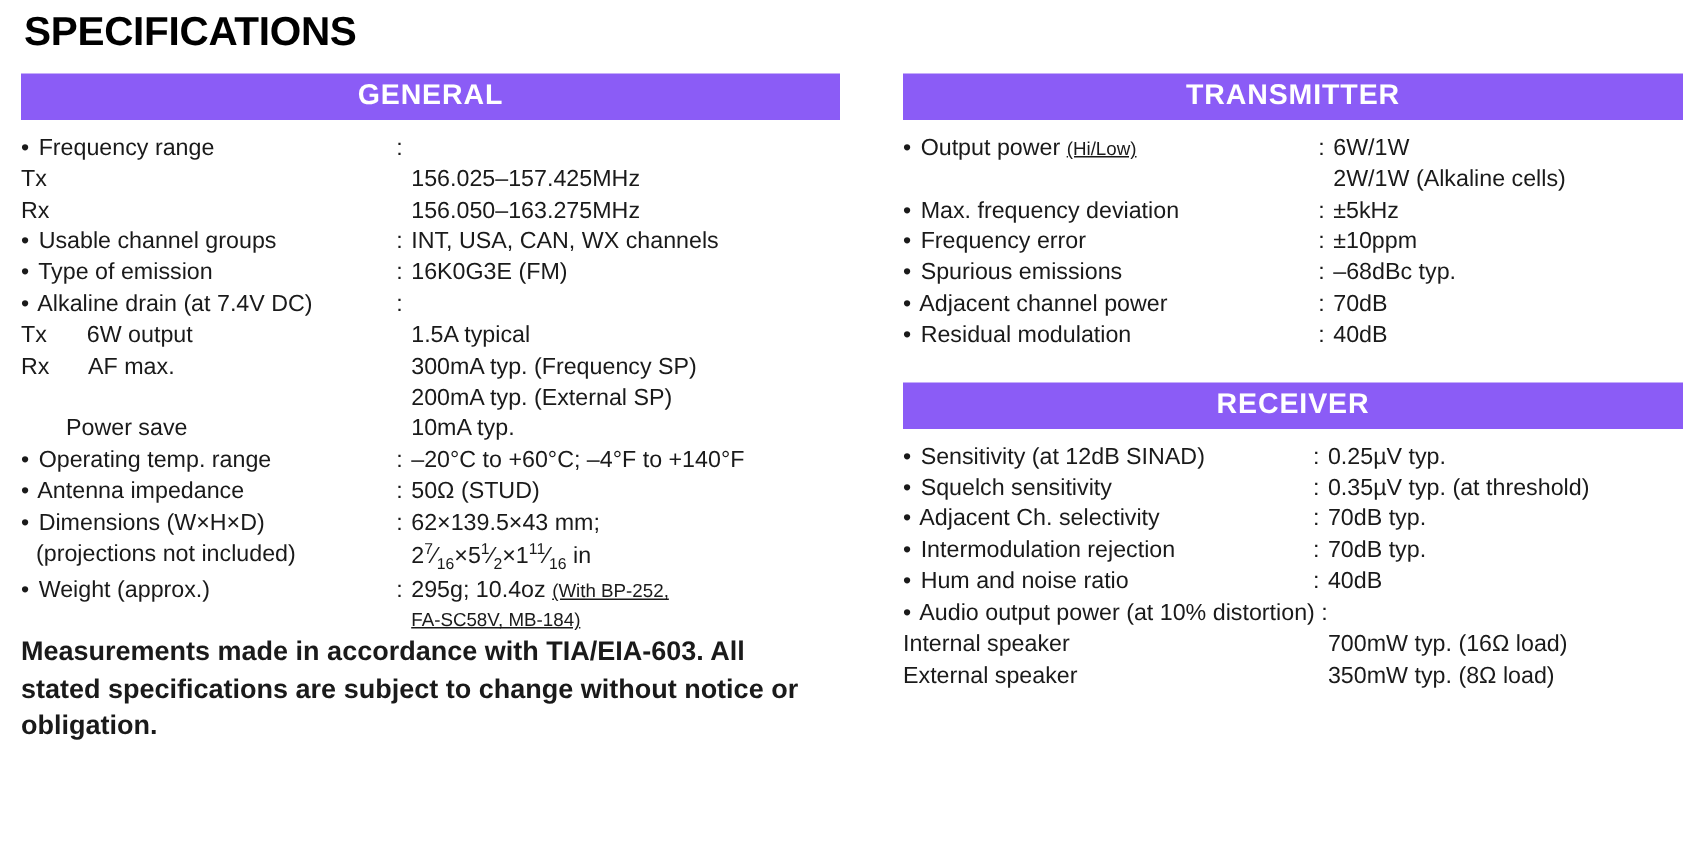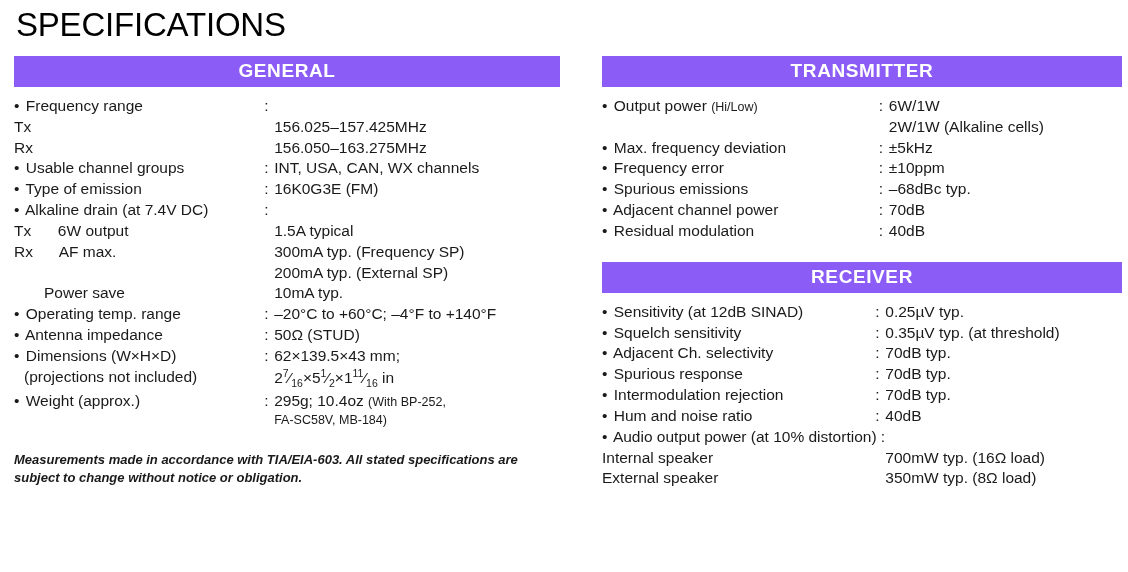--- a/index.html
+++ b/index.html
@@ -15,22 +15,22 @@
     position: relative;
     overflow: hidden;
   }
   .page {
     position: relative;
     width: 1128px;
     height: 572px;
     padding: 6px 14px 0 14px;
   }
   .page-title {
-    font-size: 33px;
-    font-weight: normal;
+    font-size: 27px;
+    font-weight: bold;
     letter-spacing: -0.2px;
     margin: 0 0 12px 2px;
     color: #000;
   }
   .cols {
     display: flex;
     gap: 42px;
     align-items: flex-start;
   }
   .col-left { width: 546px; flex: none; }
@@ -58,30 +58,28 @@
     padding: 0 0 1px 0;
     line-height: 1.28;
     white-space: nowrap;
   }
   td.label { padding-right: 4px; margin-left: 12px; }
   td.colon { width: 10px; padding-right: 3px; }
   td.value { }
   .bullet { margin-right: 2px; }
   .indent1 { padding-left: 34px; }
   .indent2 { padding-left: 34px; }
-  .tiny { font-size: 12.5px; }
+  .tiny { font-size: 12.5px; text-decoration: underline; }
   .sup  { font-size: 10.5px; vertical-align: super; }
   .sub-frac { font-size: 10.5px; vertical-align: sub; }
   .note {
-    margin-top: 22px;
-    font-size: 13px;
+    font-size: 18px;
     font-weight: bold;
     line-height: 1.35;
     max-width: 540px;
-    font-style: italic;
   }
   .row-gap td { padding-top: 3px; }
   .val-indent { padding-left: 18px; }
 </style>
 </head>
 <body>
 
 <div class="page">
 
   <h1 class="page-title">SPECIFICATIONS</h1>
@@ -245,25 +243,20 @@
           <td class="label"><span class="bullet">•</span> <span>Squelch sensitivity</span></td>
           <td class="colon">:</td>
           <td class="value">0.35µV typ. (at threshold)</td>
         </tr>
         <tr>
           <td class="label"><span class="bullet">•</span> <span>Adjacent Ch. selectivity</span></td>
           <td class="colon">:</td>
           <td class="value">70dB typ.</td>
         </tr>
         <tr>
-          <td class="label"><span class="bullet">•</span> <span>Spurious response</span></td>
-          <td class="colon">:</td>
-          <td class="value">70dB typ.</td>
-        </tr>
-        <tr>
           <td class="label"><span class="bullet">•</span> <span>Intermodulation rejection</span></td>
           <td class="colon">:</td>
           <td class="value">70dB typ.</td>
         </tr>
         <tr>
           <td class="label"><span class="bullet">•</span> <span>Hum and noise ratio</span></td>
           <td class="colon">:</td>
           <td class="value">40dB</td>
         </tr>
         <tr>

